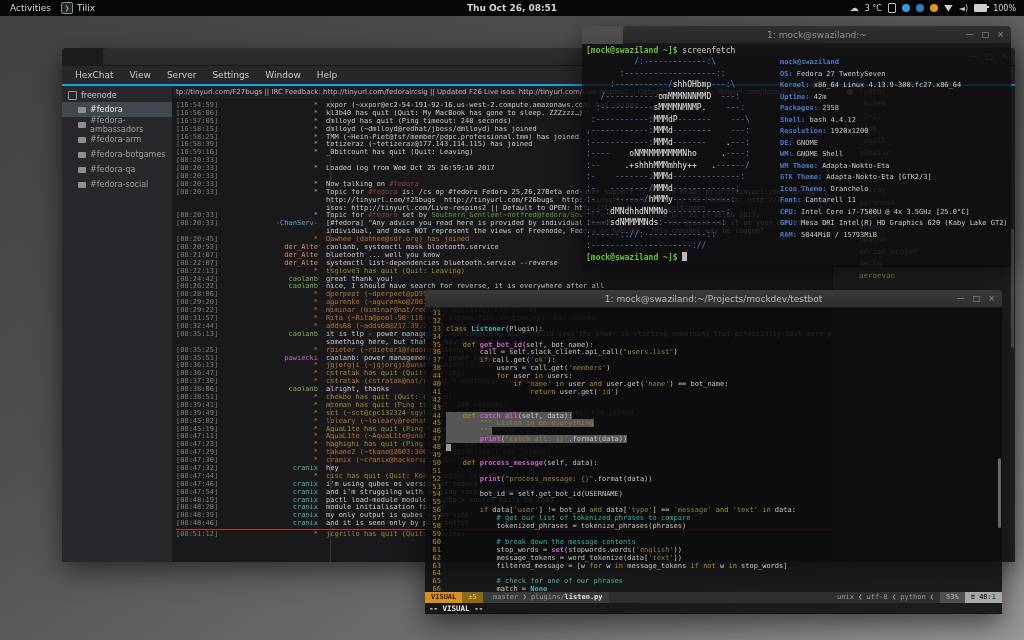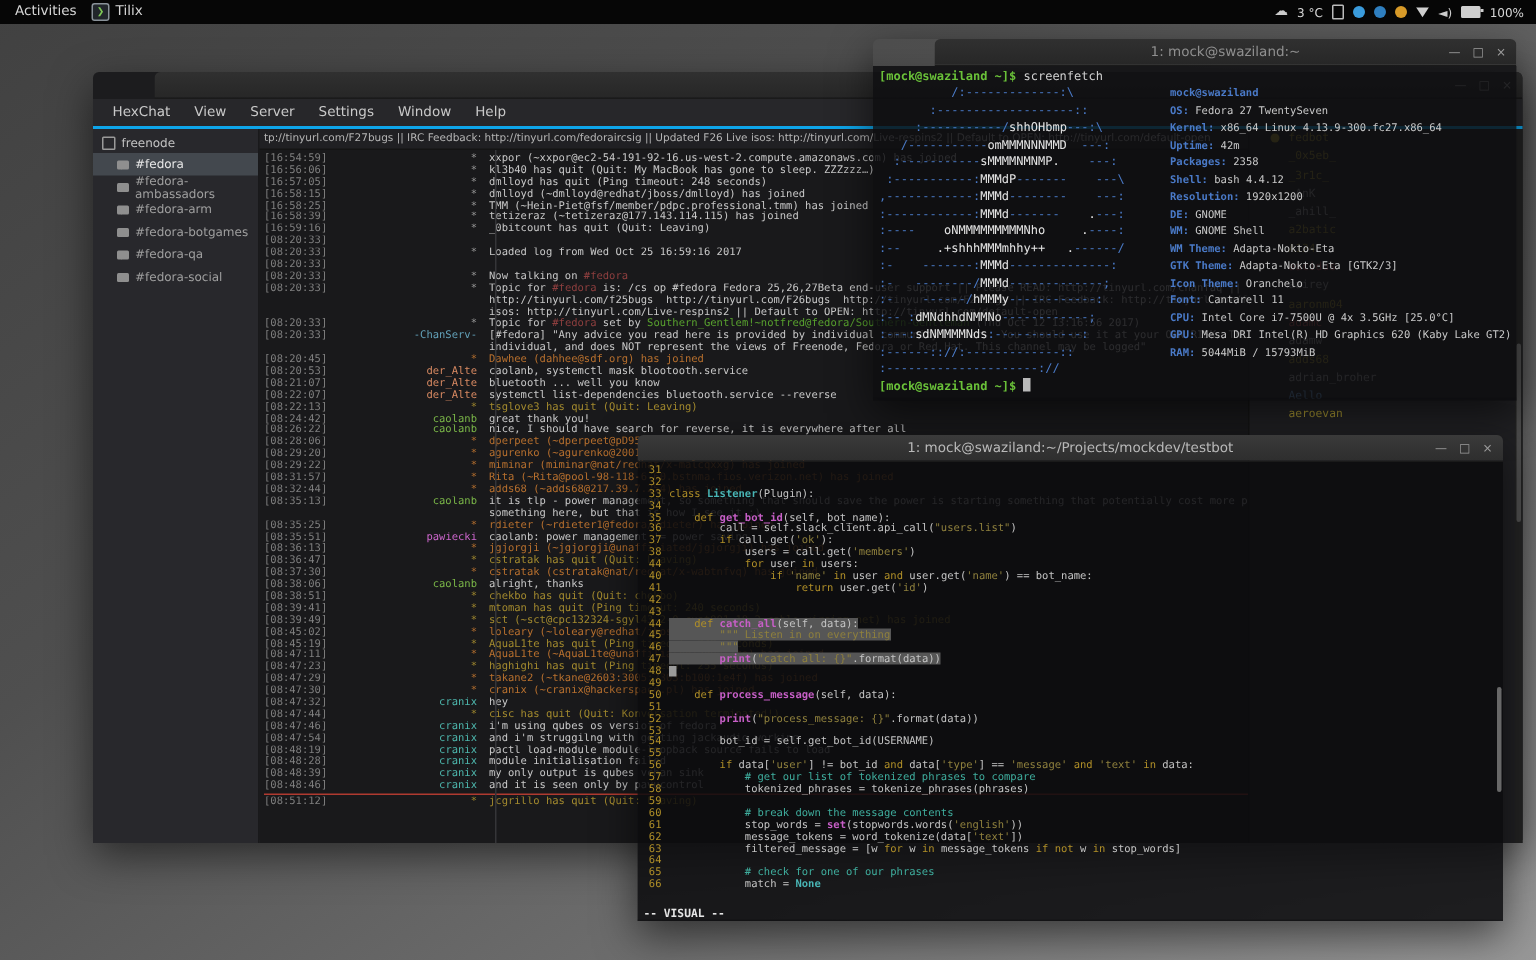--- a/index.html
+++ b/index.html
@@ -114,20 +114,21 @@
 <body>
 
 <div id="topbar">
   <div id="tb-left">
     <span>Activities</span>
     <span style="display:flex;align-items:center;gap:4px;">
       <span class="tilix-ic">❯</span>
       <span>Tilix</span>
     </span>
   </div>
+  <div id="tb-clock">Thu Oct 26, 08:51</div>
   <div id="tb-right">
     <span style="font-size:9px;color:#ccc;">☁</span>
     <span>3 °C</span>
     <span class="clipb"></span>
     <span class="dot" style="background:#3a9bdc;"></span>
     <span class="dot" style="background:#2f7fc0;"></span>
     <span class="dot" style="background:#d79a28;"></span>
     <span class="wifi"></span>
     <span style="color:#ccc;font-size:8px;">◄)</span>
     <span class="batt"></span>
@@ -336,16 +337,25 @@
         <div class="vrow"><span class="ln">58</span><span class="v-d">            tokenized_phrases = tokenize_phrases(phrases)</span></div>
         <div class="vrow"><span class="ln">59</span></div>
         <div class="vrow"><span class="ln">60</span><span class="v-com">            # break down the message contents</span></div>
         <div class="vrow"><span class="ln">61</span><span class="v-d">            stop_words = </span><span class="v-fn">set</span><span class="v-d">(stopwords.words(</span><span class="v-str">'english'</span><span class="v-d">))</span></div>
         <div class="vrow"><span class="ln">62</span><span class="v-d">            message_tokens = word_tokenize(data[</span><span class="v-str">'text'</span><span class="v-d">])</span></div>
         <div class="vrow"><span class="ln">63</span><span class="v-d">            filtered_message = [w </span><span class="v-kw">for</span><span class="v-d"> w </span><span class="v-kw">in</span><span class="v-d"> message_tokens </span><span class="v-kw">if</span><span class="v-d"> </span><span class="v-kw">not</span><span class="v-d"> w </span><span class="v-kw">in</span><span class="v-d"> stop_words]</span></div>
         <div class="vrow"><span class="ln">64</span></div>
         <div class="vrow"><span class="ln">65</span><span class="v-com">            # check for one of our phrases</span></div>
         <div class="vrow"><span class="ln">66</span><span class="v-d">            match = </span><span class="v-none">None</span></div>
       </div>
+    <div id="vim-status">
+      <span class="seg seg-mode">VISUAL</span>
+      <span class="seg seg-warn">±5</span>
+      <span class="seg seg-branch"> master ❯ plugins/<b>listen.py</b></span>
+      <span class="seg-spacer"></span>
+      <span class="seg seg-right">unix ❮ utf-8 ❮ python ❮</span>
+      <span class="seg seg-pct">53%</span>
+      <span class="seg seg-pos">≡ 48<em>:1</em></span>
+    </div>
     <div id="vim-cmd">-- VISUAL --</div>
     <div id="t2-scroll"></div>
   </div>
 </div>
 
 </body></html>

